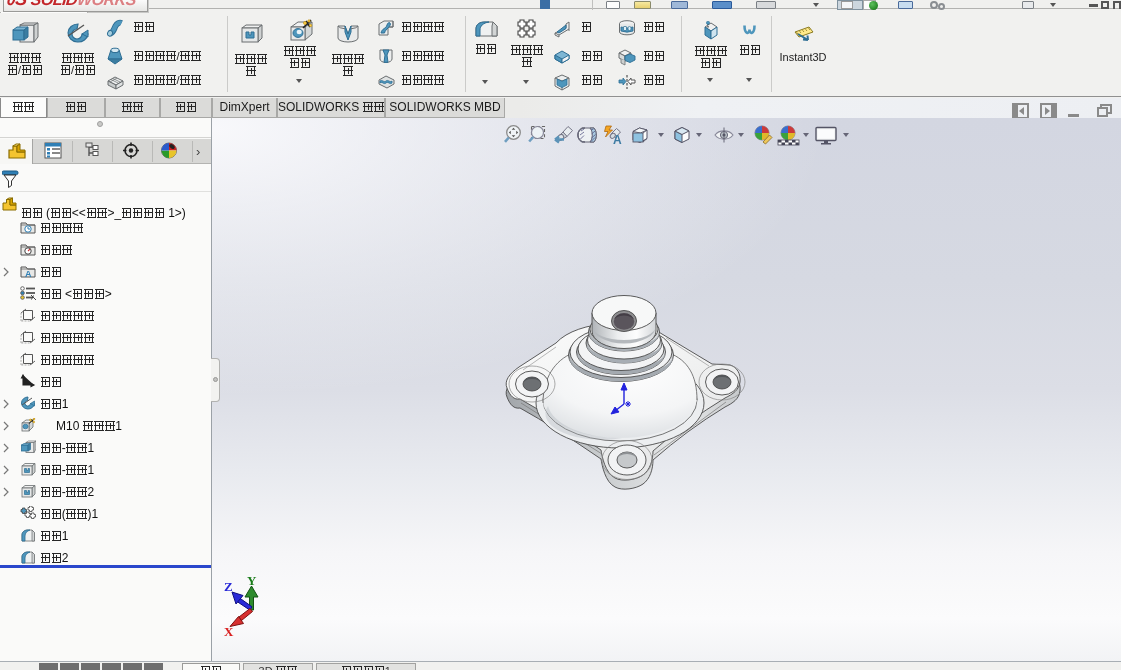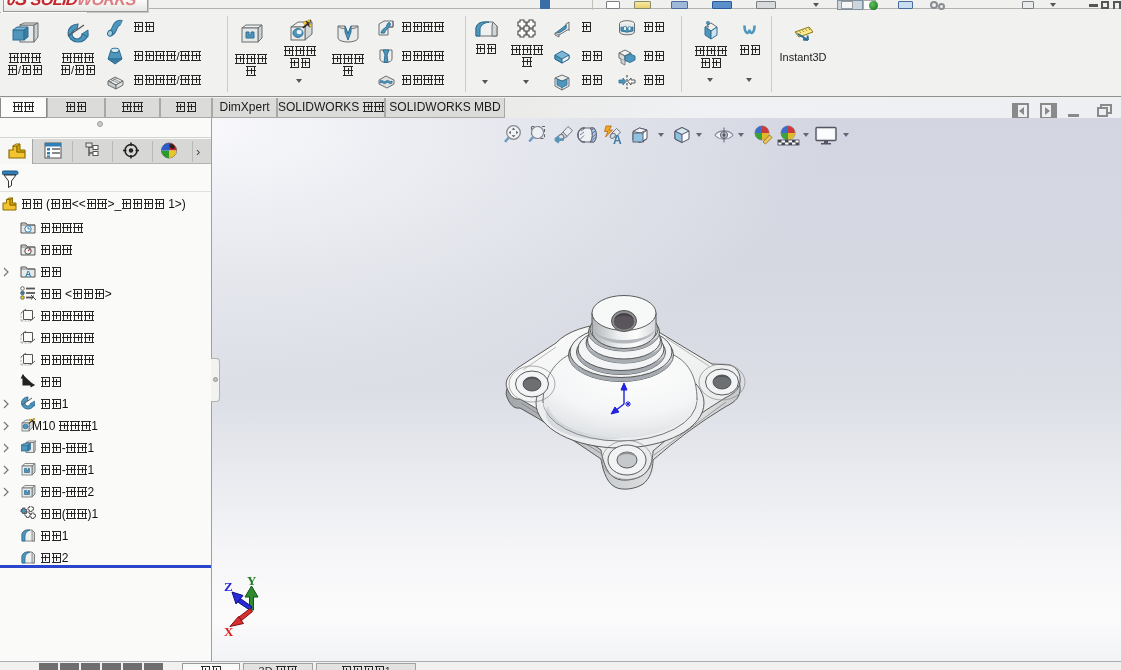--- a/index.html
+++ b/index.html
@@ -282,21 +282,21 @@
 <svg class="ab" style="left:2px;top:170px" width="17" height="19" viewBox="0 0 17 19">
     <rect x="0" y="1" width="16" height="3.6" rx="1.6" fill="#2f7fb5" stroke="#1a5a85"></rect>
     <path d="M2 5 L6.5 11 L6.5 17.5 L9.5 15.5 L9.5 11 L14 5 Z" fill="#fdfdfd" stroke="#333"></path>
   </svg>
 <div class="ab" style="left:0;top:191px;width:211px;height:1px;background:#e0e0de"></div>
 <svg class="ab" style="left:2px;top:196px" width="15" height="15" viewBox="0 0 15 15">
     <path d="M1 7 L1 14 L14 14 L14 9 L8 9 L8 3.5 L4.5 3.5 L4.5 7 Z" fill="#f4c430" stroke="#8a6d00"></path>
     <path d="M4.5 3.5 L7 2 L10.5 2 L8 3.5 Z" fill="#ffe680" stroke="#8a6d00"></path>
     <path d="M8 3.5 L10.5 2 L10.5 7 L14 7 L14 9 L8 9 Z" fill="#d9a400" stroke="#8a6d00"></path>
   </svg>
-<div class="ab tre" style="left:21px;top:197px"><i></i><i></i>  (<i></i><i></i>&lt;&lt;<i></i><i></i>&gt;_<i></i><i></i><i></i><i></i> 1&gt;)</div>
+<div class="ab tre" style="left:21px;top:206px"><i></i><i></i>  (<i></i><i></i>&lt;&lt;<i></i><i></i>&gt;_<i></i><i></i><i></i><i></i> 1&gt;)</div>
 <svg class="ab" style="left:20px;top:220px" width="16" height="14" viewBox="0 0 16 14">
     <path d="M1 3 L6 3 L7.5 5 L15 5 L15 13 L1 13 Z" fill="#e8e8e6" stroke="#555"></path>
     <path d="M1 5 L15 5" stroke="#555" stroke-width=".7"></path>
     <circle cx="8" cy="9" r="3.2" fill="#fff" stroke="#2f7fb5"></circle>
     <path d="M8 7 L8 9 L10 9" stroke="#2f7fb5" fill="none"></path>
   </svg>
 <div class="ab tre" style="left:40px;top:221px"><i></i><i></i><i></i><i></i></div>
 <svg class="ab" style="left:20px;top:242px" width="16" height="14" viewBox="0 0 16 14">
     <path d="M1 3 L6 3 L7.5 5 L15 5 L15 13 L1 13 Z" fill="#e8e8e6" stroke="#555"></path>
     <path d="M1 5 L15 5" stroke="#555" stroke-width=".7"></path>
@@ -360,21 +360,21 @@
 <svg class="ab" style="left:20px;top:418px" width="17" height="15" viewBox="0 0 17 15">
     <path d="M2 5 L6 2 L13 2 L9 5 Z" fill="#f0f1f1" stroke="#6a6e70" stroke-width=".8"></path>
     <path d="M9 5 L13 2 L13 9 L9 13 Z" fill="#d4d7d7" stroke="#6a6e70" stroke-width=".8"></path>
     <rect x="2" y="5" width="7" height="8" fill="#e9eaea" stroke="#6a6e70" stroke-width=".8"></rect>
     <ellipse cx="5.5" cy="8.5" rx="2.6" ry="2.3" fill="#4e96bc" stroke="#2e6e94" stroke-width=".7"></ellipse>
     <path d="M9 5.5 L14.5 0.5 M11 1 L13.5 4.5" stroke="#222" stroke-width="1"></path>
     <circle cx="10.5" cy="2" r="1" fill="#ffd24d" stroke="#b98600" stroke-width=".5"></circle>
     <circle cx="14" cy="1" r=".9" fill="#ffd24d" stroke="#b98600" stroke-width=".5"></circle>
     <circle cx="13.8" cy="4" r=".9" fill="#ffd24d" stroke="#b98600" stroke-width=".5"></circle>
   </svg>
-<div class="ab tre" style="left:32px;top:419px">M10 <i></i><i></i><i></i>1</div>
+<div class="ab tre" style="left:56px;top:419px">M10 <i></i><i></i><i></i>1</div>
 <svg class="ab" style="left:3px;top:443px" width="6" height="10" viewBox="0 0 6 10">
     <path d="M1 1 L5 5 L1 9" fill="none" stroke="#777" stroke-width="1.2"></path>
   </svg>
 <svg class="ab" style="left:20px;top:440px" width="16" height="15" viewBox="0 0 16 15">
     <rect x="6" y="2.5" width="8" height="10" fill="#e9eaea" stroke="#6a6e70" stroke-width=".8"></rect>
     <path d="M6 2.5 L8.5 1 L16 1 L14 2.5 Z" fill="#f4f4f4" stroke="#6a6e70" stroke-width=".7"></path>
     <path d="M14 2.5 L16 1 L16 9 L14 12.5 Z" fill="#cfd2d2" stroke="#6a6e70" stroke-width=".7"></path>
     <rect x="1.5" y="5" width="6.5" height="6" fill="#4e96bc" stroke="#2e6e94" stroke-width=".8"></rect>
     <path d="M1.5 5 L4 3.5 L10.5 3.5 L8 5 Z" fill="#7db6d4" stroke="#2e6e94" stroke-width=".7"></path>
     <path d="M8 5 L10.5 3.5 L10.5 9.5 L8 11 Z" fill="#3b7da1" stroke="#2e6e94" stroke-width=".7"></path>

